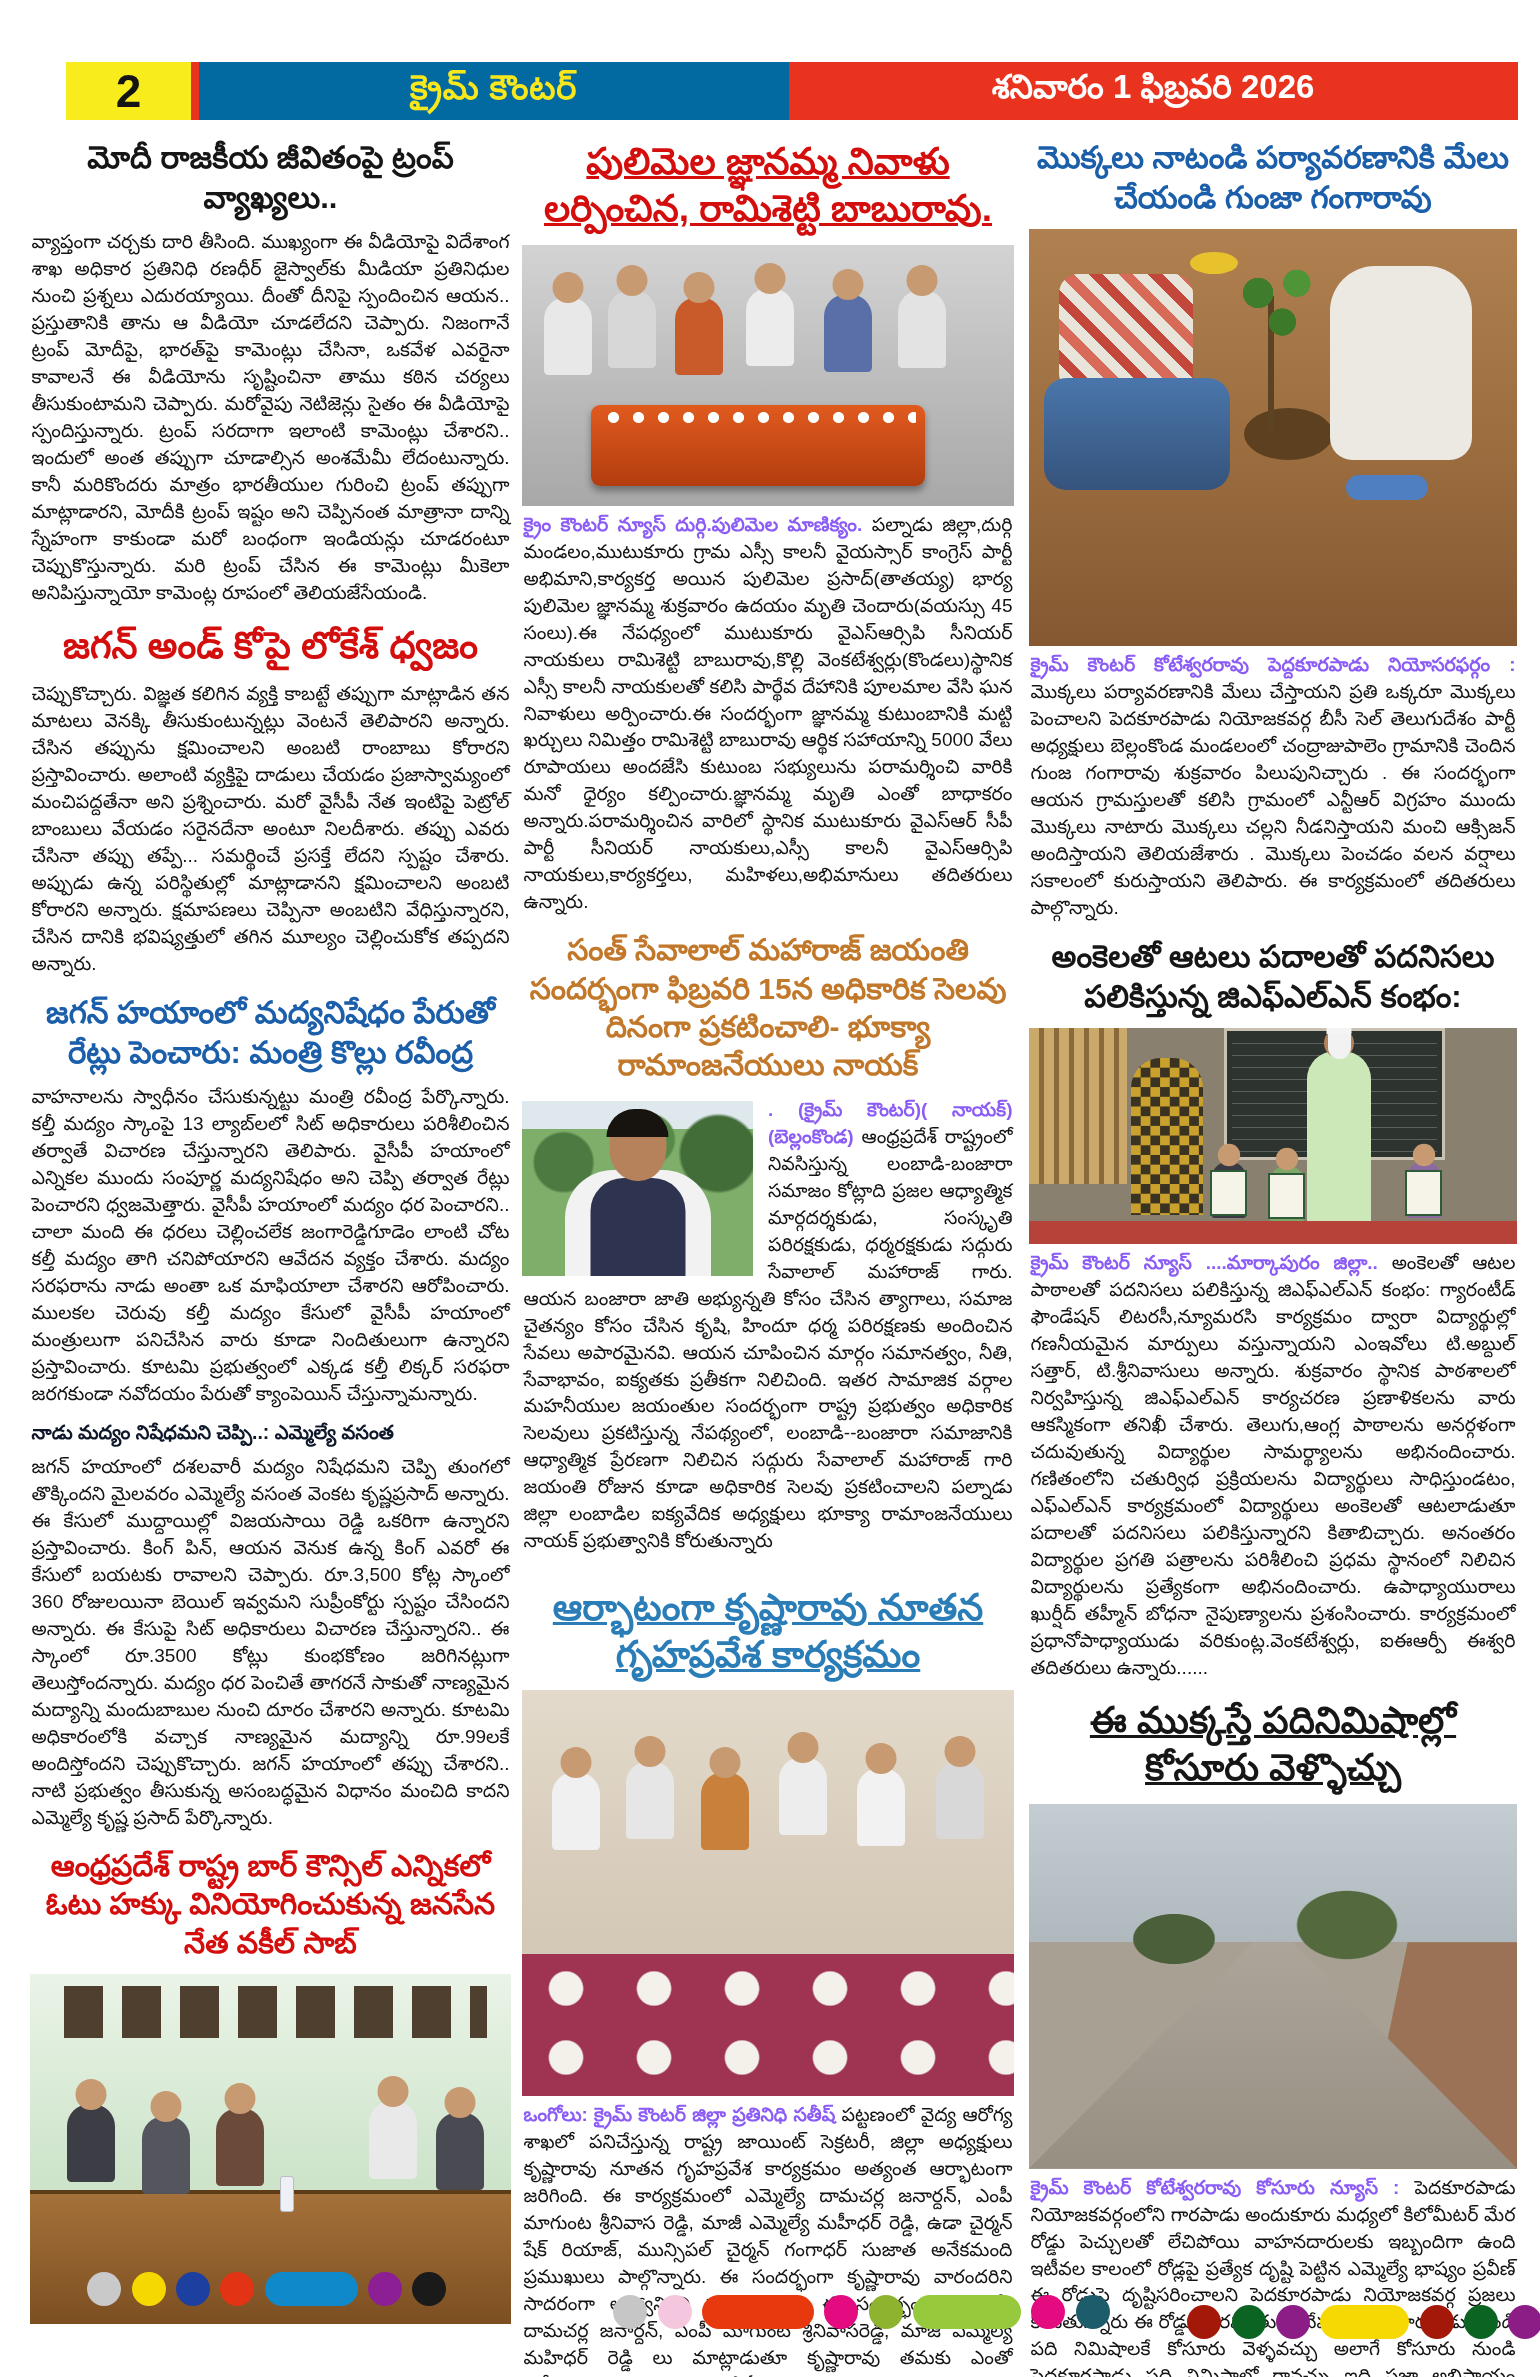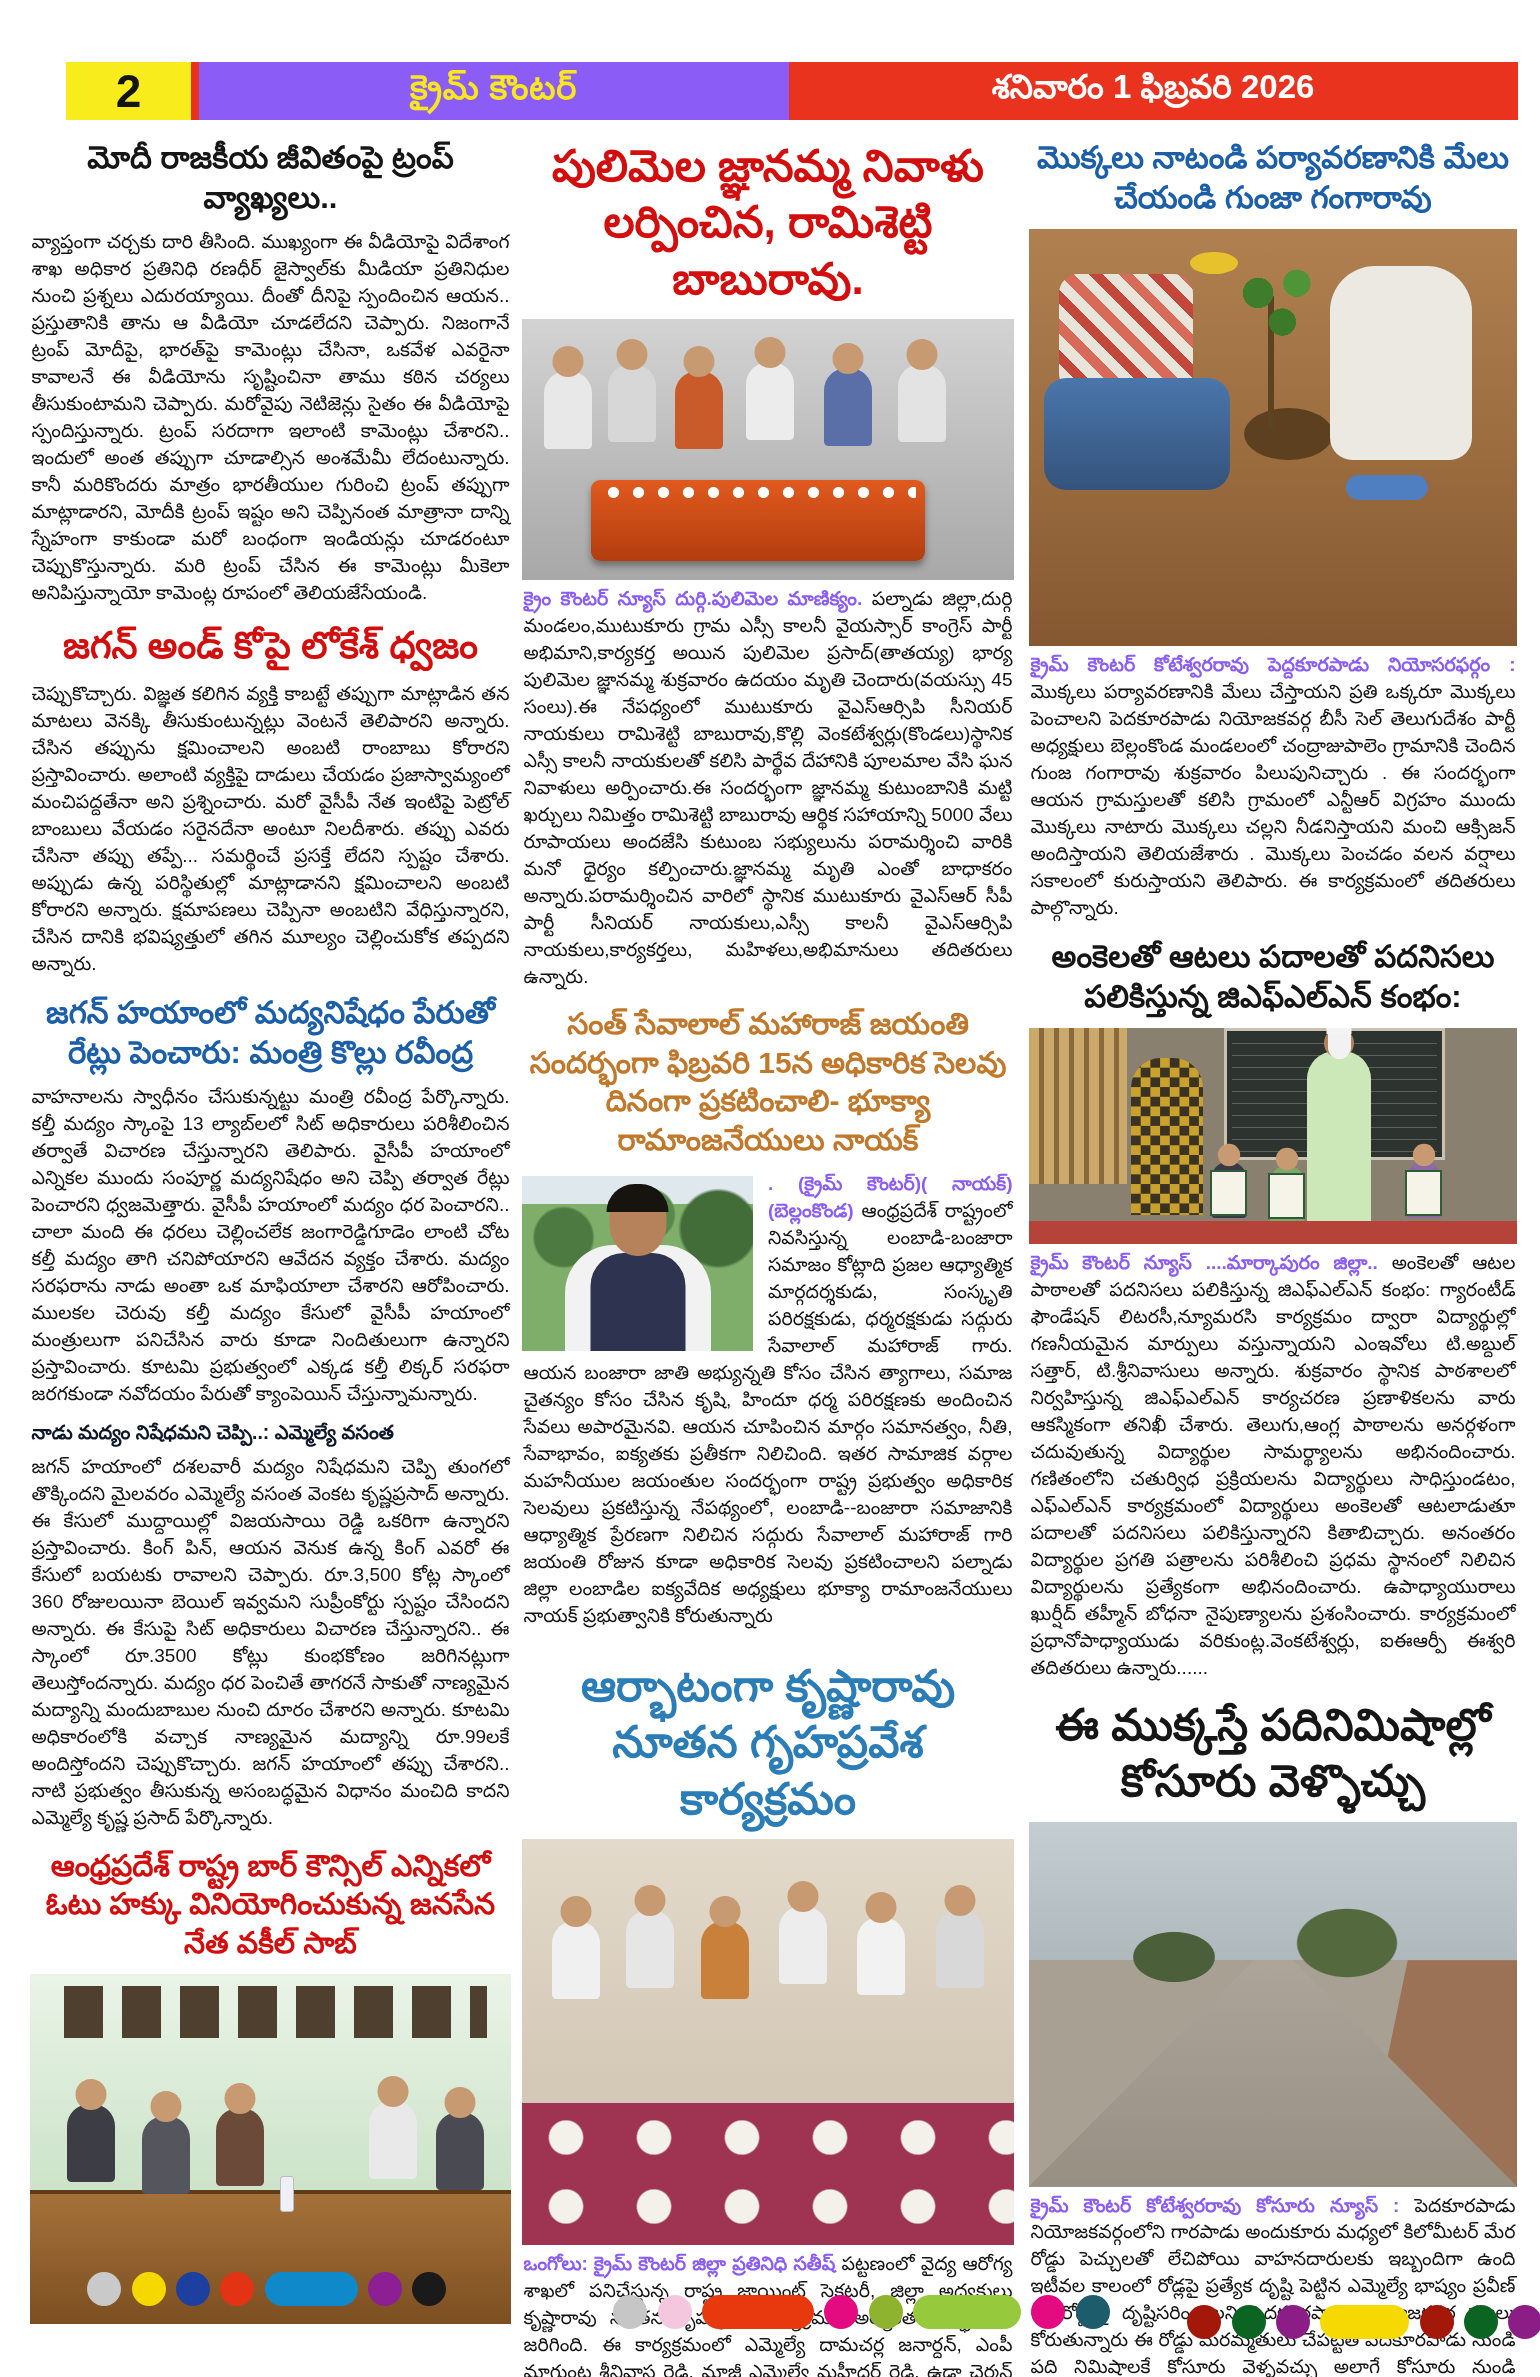--- a/index.html
+++ b/index.html
@@ -5,40 +5,40 @@
 <style>
   html,body{margin:0;padding:0;background:#ffffff;}
   body{font-family:"Liberation Sans", sans-serif;}
   .page{position:relative;width:1541px;height:2377px;background:#ffffff;overflow:hidden;}
 
   
   .masthead{position:absolute;left:66px;top:62px;height:58px;display:flex;}
   .pgnum{width:125px;background:#f8ec1c;color:#141414;font-size:46px;font-weight:bold;
          display:flex;align-items:center;justify-content:center;}
   .redstrip{width:7.5px;background:#e9331f;}
-  .mh-title{width:590px;background:#8b5cf6;color:#f8e71c;font-size:34px;font-weight:bold;
+  .mh-title{width:590px;background:#0369a1;color:#f8e71c;font-size:34px;font-weight:bold;
             display:flex;align-items:center;justify-content:center;letter-spacing:0.7px;}
   .mh-date{width:729px;background:#e9331f;color:#ffffff;font-size:33px;font-weight:bold;
            display:flex;align-items:center;justify-content:center;}
 
   
   .col{position:absolute;top:123px;}
   .col1{left:30px;width:481px;}
   .col2{left:522px;width:492px;}
   .col3{left:1029px;width:488px;}
 
   .hl{text-align:center;font-weight:bold;line-height:1.28;margin:15px 4.5px 12px 4.5px;}
   .black{color:#161616;}
   .red{color:#d40d0d;}
   .blue{color:#1b5eaa;}
   .orange{color:#c2782a;}
   .tealblue{color:#2a7db6;}
   .sz40{font-size:30px;}
   .sz42{font-size:31px;}
-  .sz44{font-size:44px;}
+  .sz44{font-size:37px;text-decoration:underline;}
   .sz50{font-size:37px;}
 
   .body{font-size:19px;line-height:1.42;color:#131313;text-align:justify;margin:6px 1.5px 13.4px 1.5px;}
   .lead{color:#8b5cf6;font-weight:bold;}
   .subhead{font-size:19.4px;font-weight:bold;color:#0f172a;margin:3px 1.5px;}
 
   
   .photo{position:relative;overflow:hidden;margin:6px auto;}
   .ph-person{position:absolute;width:48px;height:78px;border-radius:22.4px 22.4px 4.5px 4.5px;}
   .ph-person::before{content:"";position:absolute;top:-25px;left:50%;transform:translateX(-50%);

